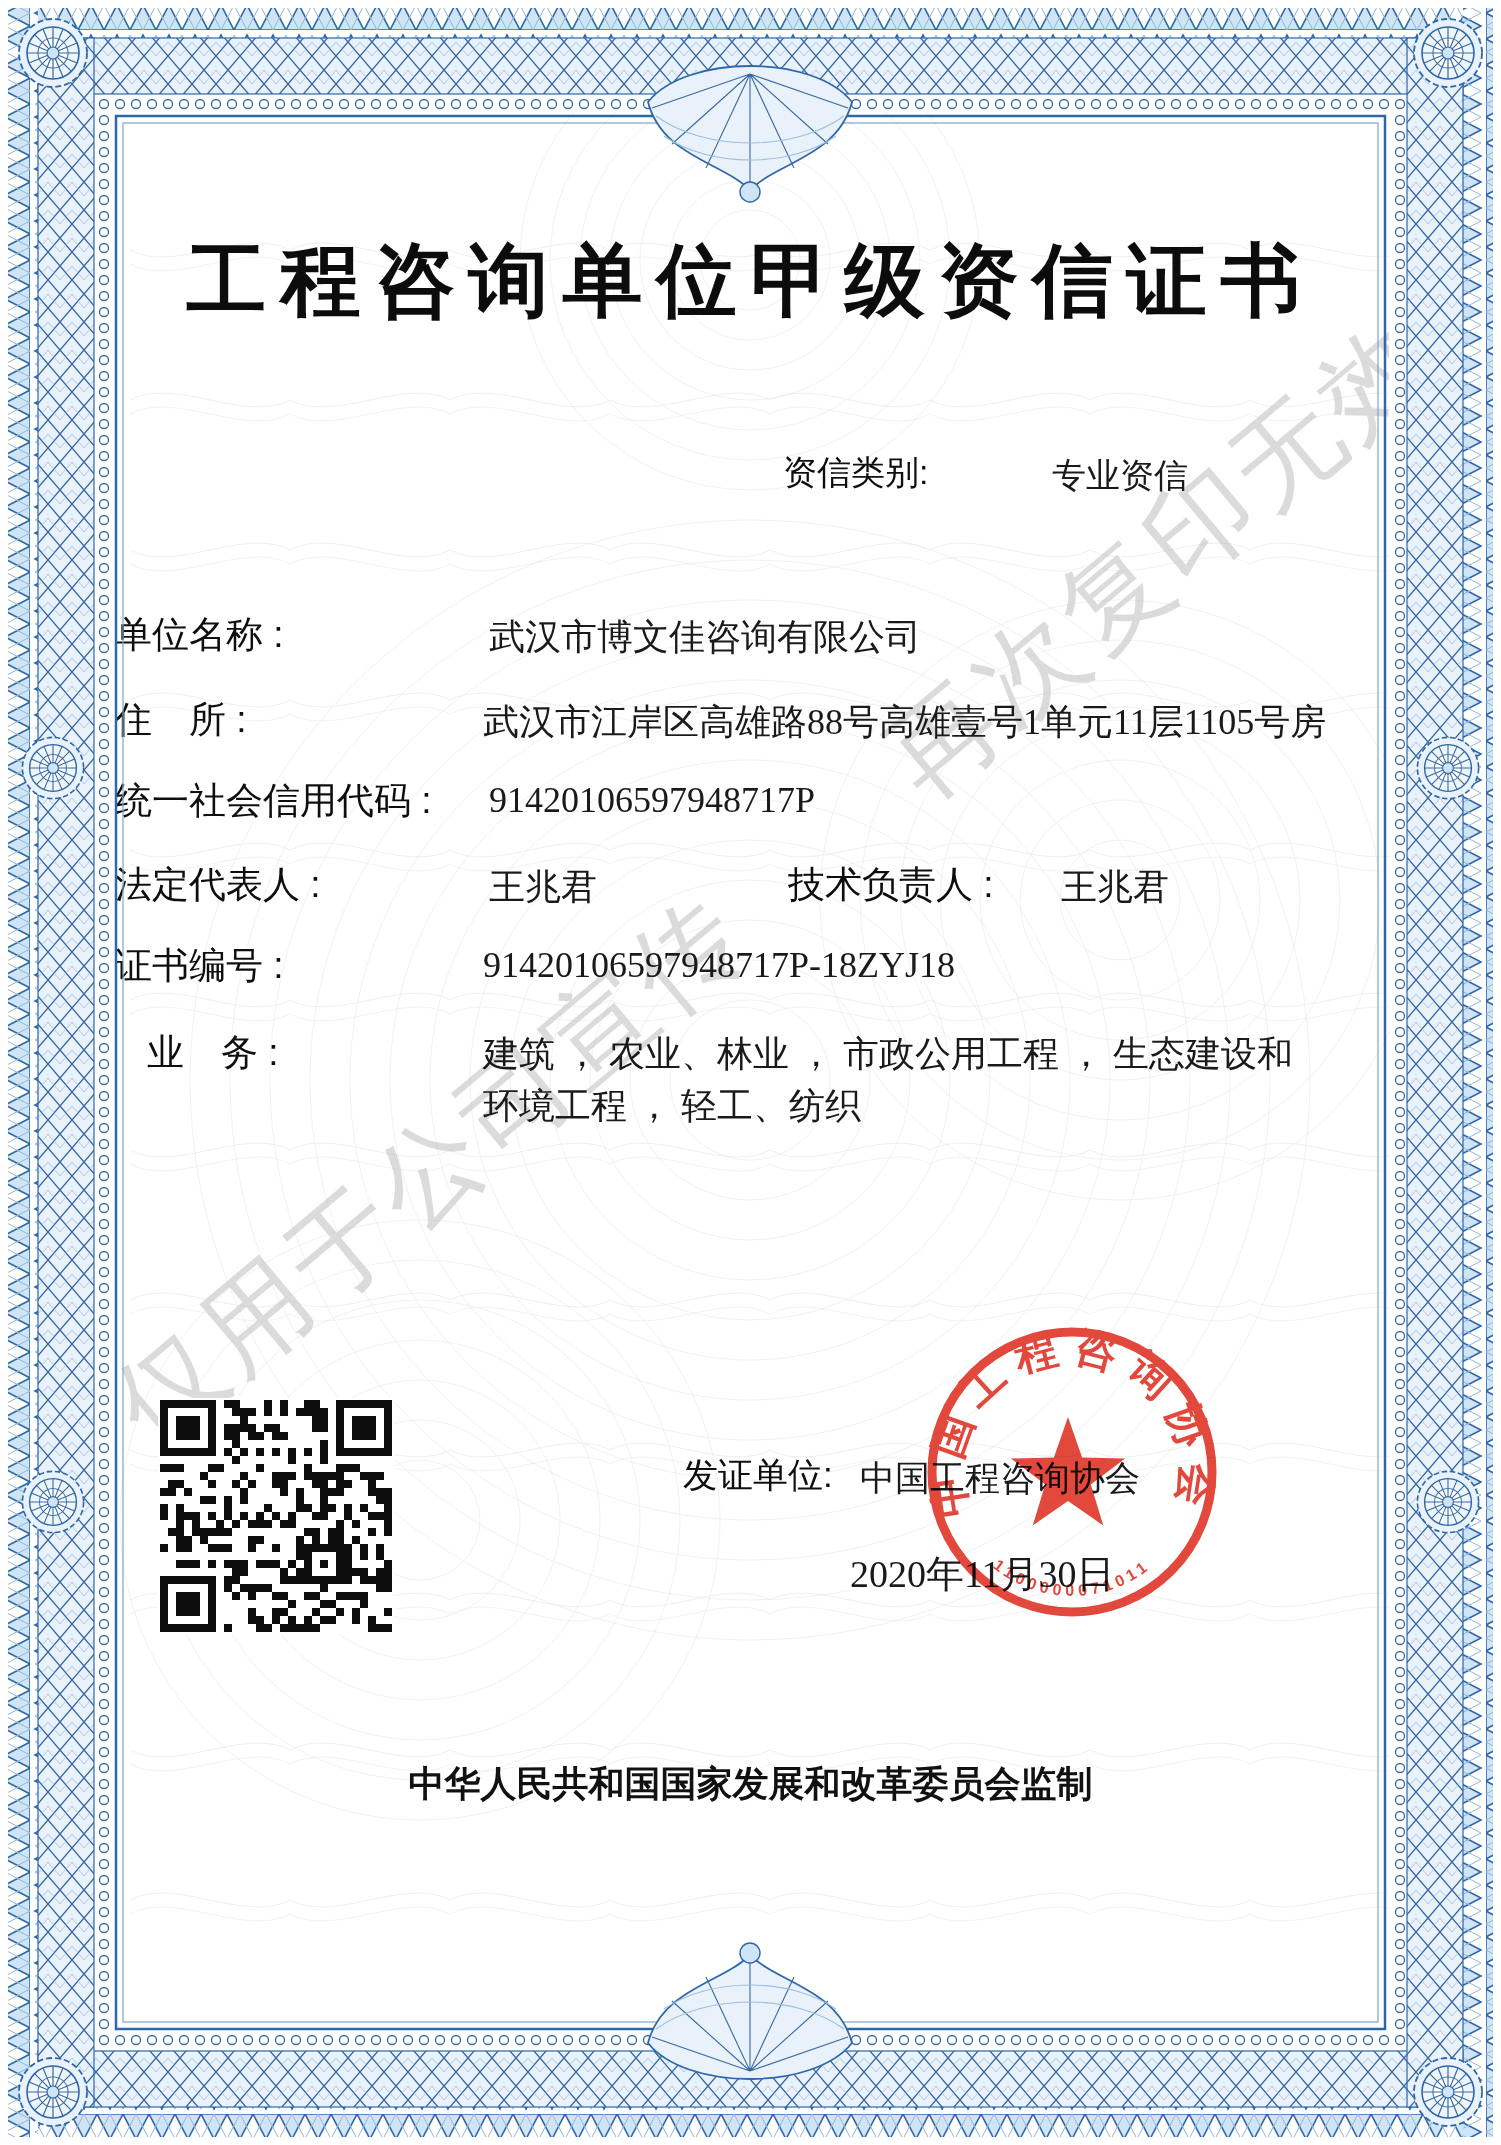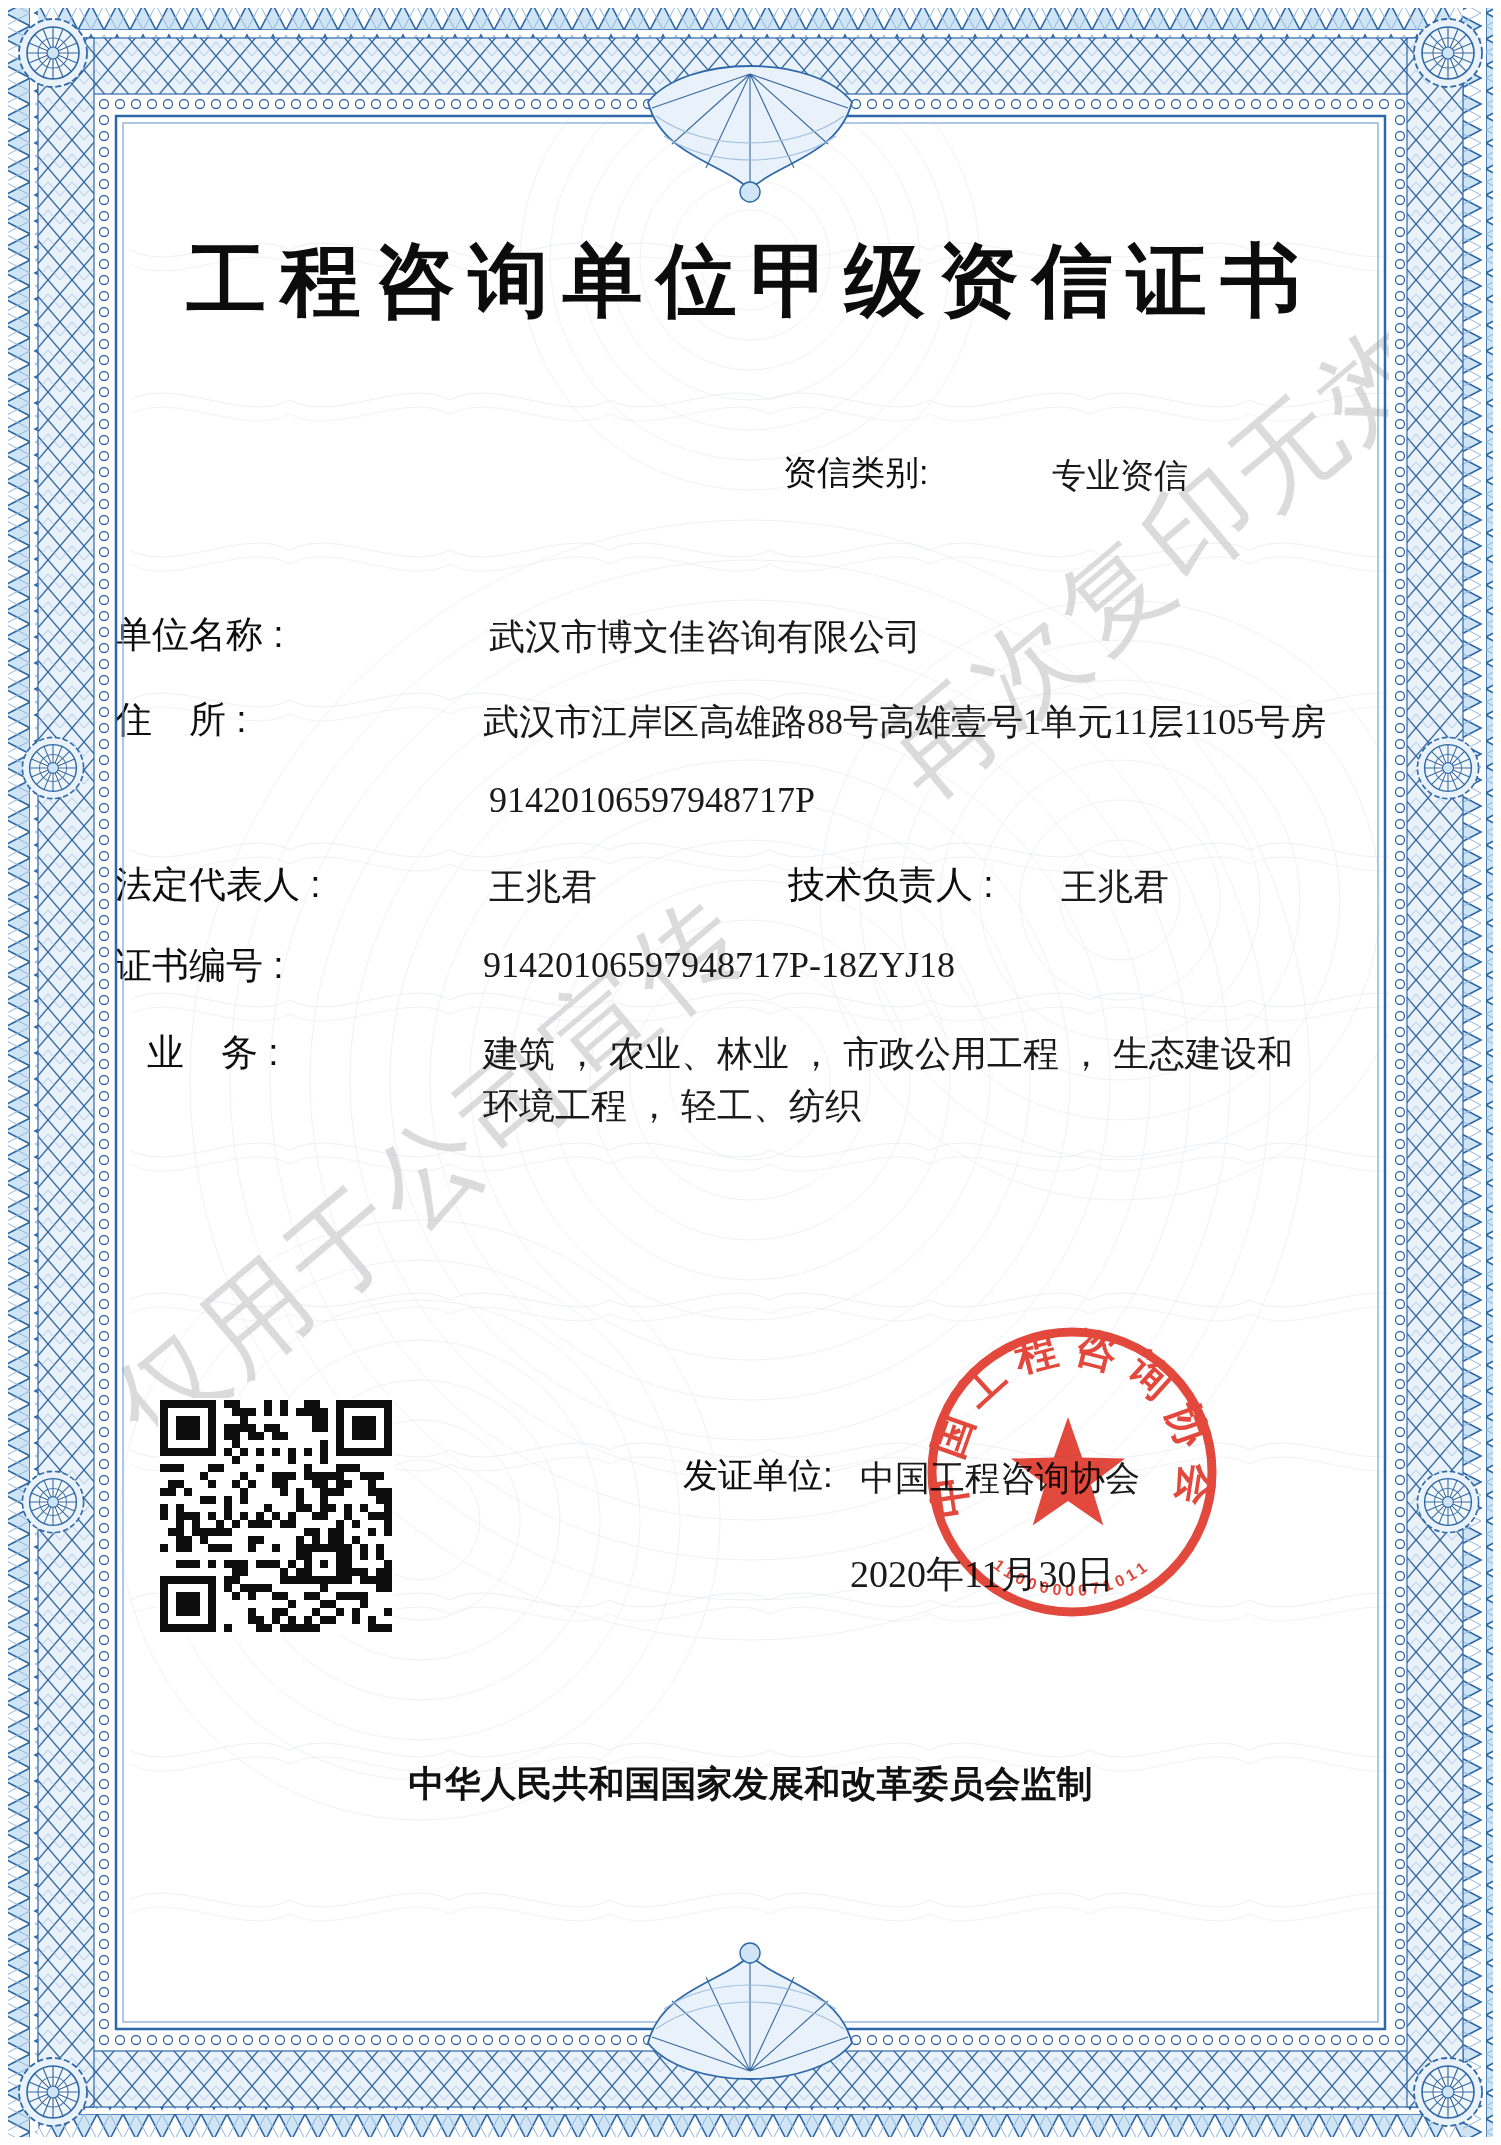--- a/index.html
+++ b/index.html
@@ -112,20 +112,21 @@
 
   <div class="txt lbl" style="left:783px;top:450px;font-size:34px;">资信类别:</div>
   <div class="txt val val-sm" style="left:1052px;top:453px;">专业资信</div>
 
   <div class="txt lbl" style="left:115px;top:610px;">单位名称 :</div>
   <div class="txt val" style="left:489px;top:613px;">武汉市博文佳咨询有限公司</div>
 
   <div class="txt lbl" style="left:115px;top:695px;">住　所 :</div>
   <div class="txt val" style="left:483px;top:698px;">武汉市江岸区高雄路88号高雄壹号1单元11层1105号房</div>
 
+  <div class="txt lbl" style="left:115px;top:776px;">统一社会信用代码 :</div>
   <div class="txt val" style="left:489px;top:779px;">91420106597948717P</div>
 
   <div class="txt lbl" style="left:115px;top:860px;">法定代表人 :</div>
   <div class="txt val" style="left:489px;top:863px;">王兆君</div>
   <div class="txt lbl" style="left:788px;top:860px;">技术负责人 :</div>
   <div class="txt val" style="left:1061px;top:863px;">王兆君</div>
 
   <div class="txt lbl" style="left:115px;top:941px;">证书编号 :</div>
   <div class="txt val" style="left:483px;top:944px;">91420106597948717P-18ZYJ18</div>
 

